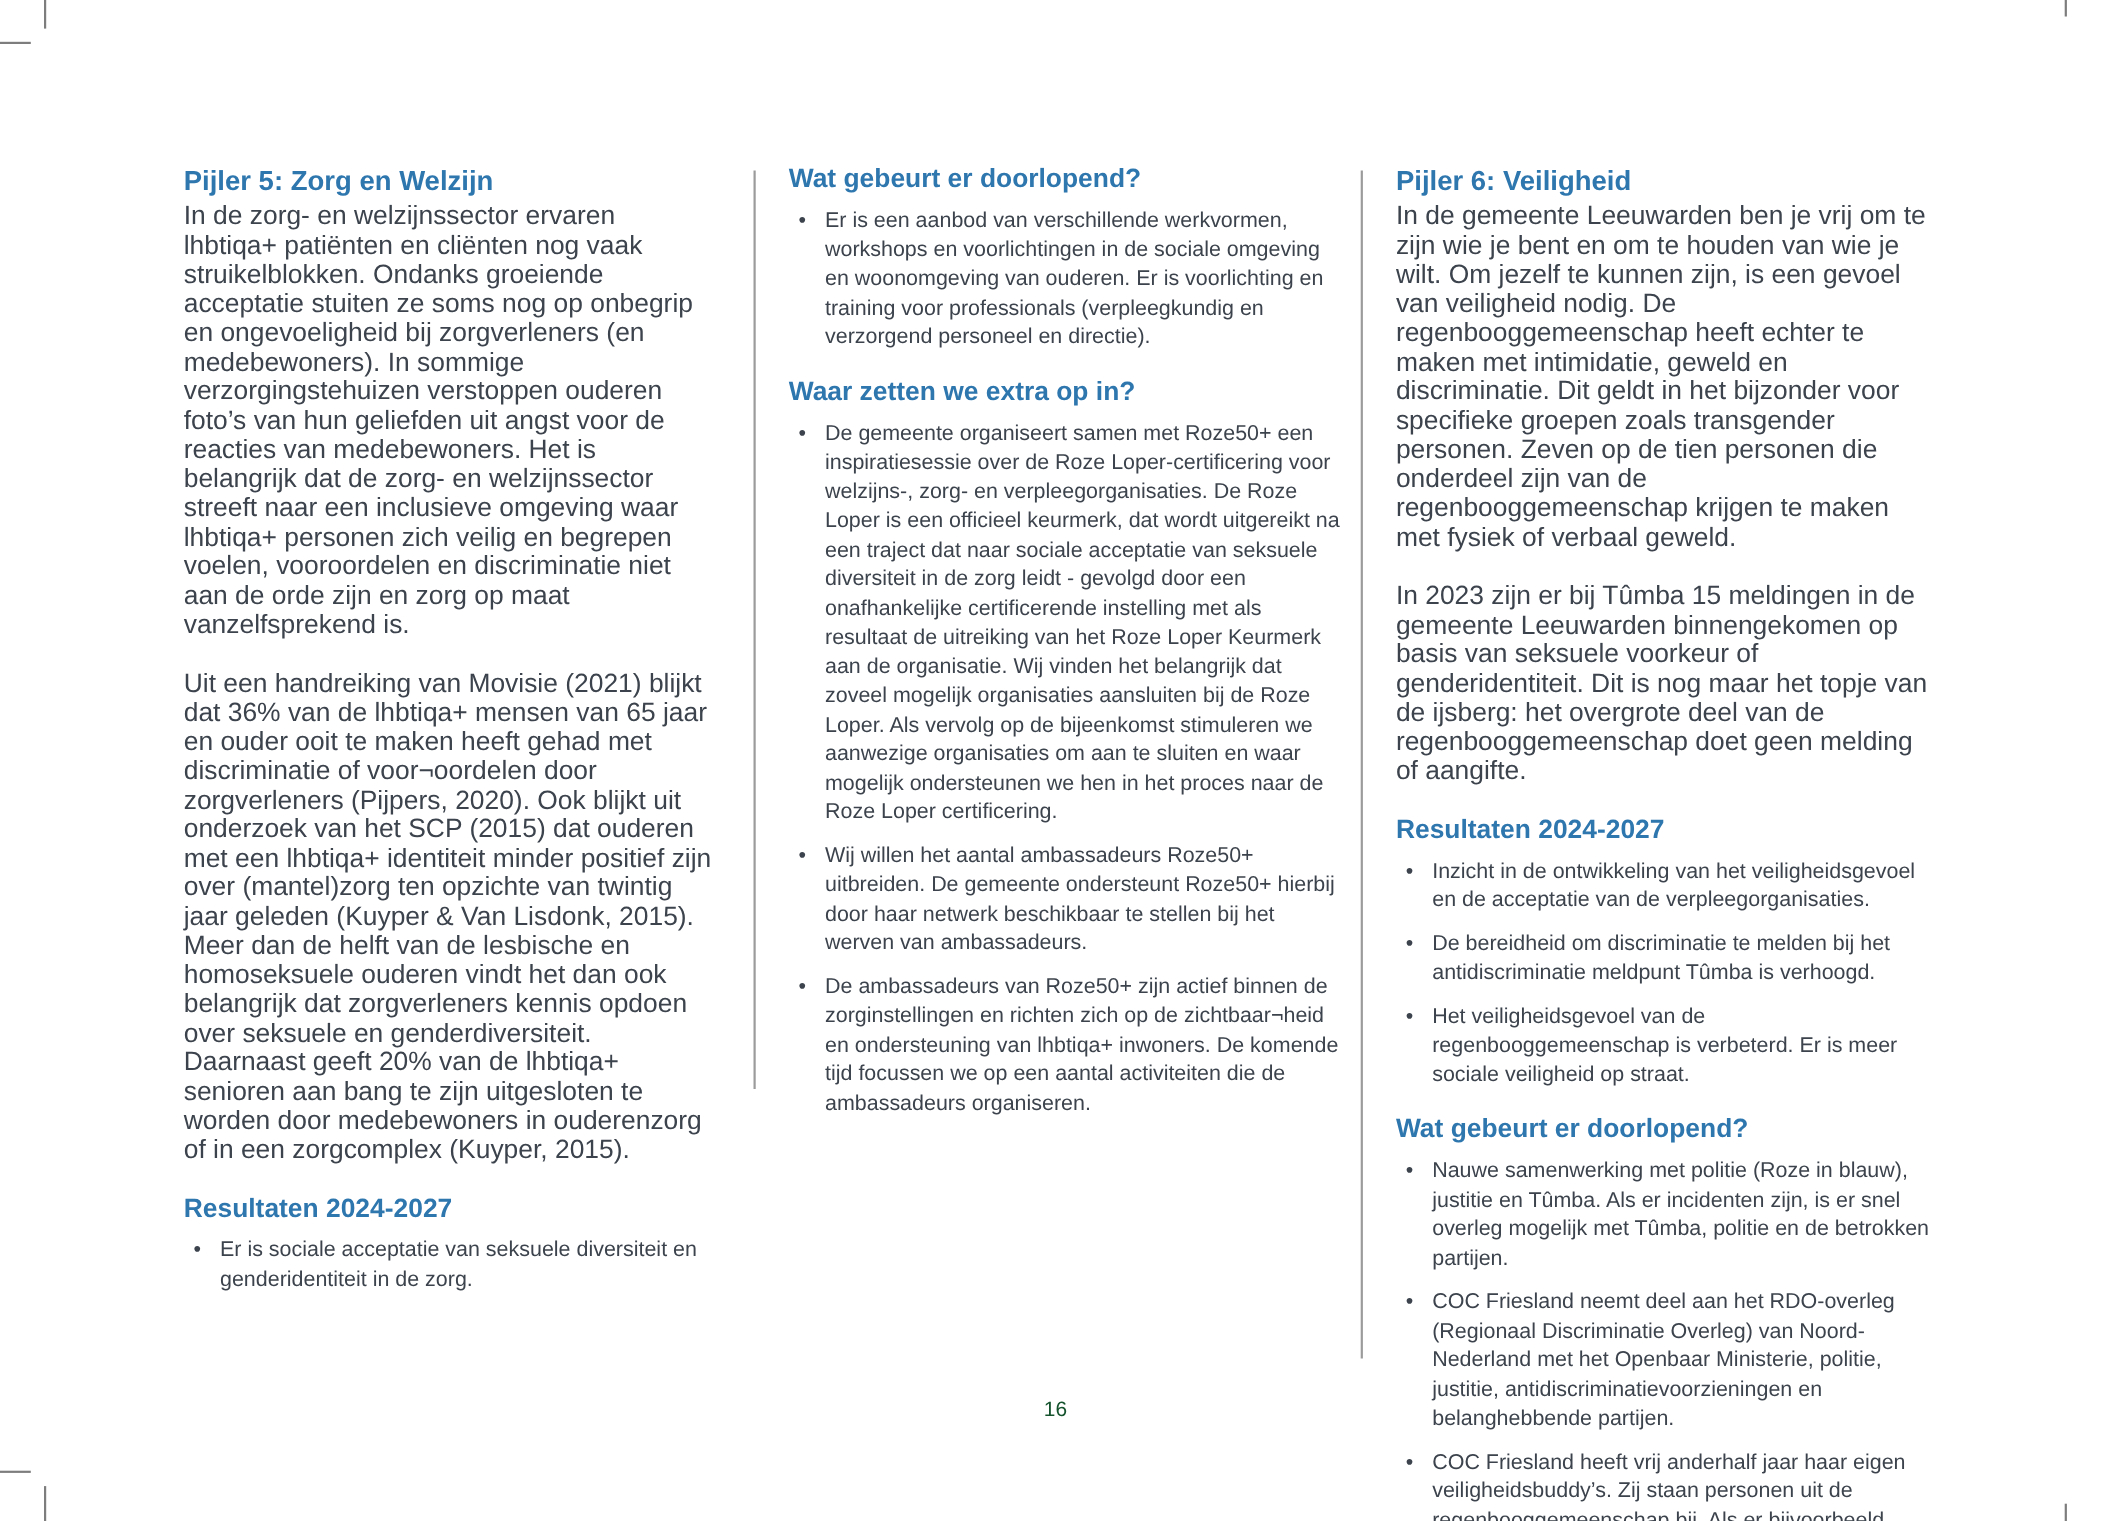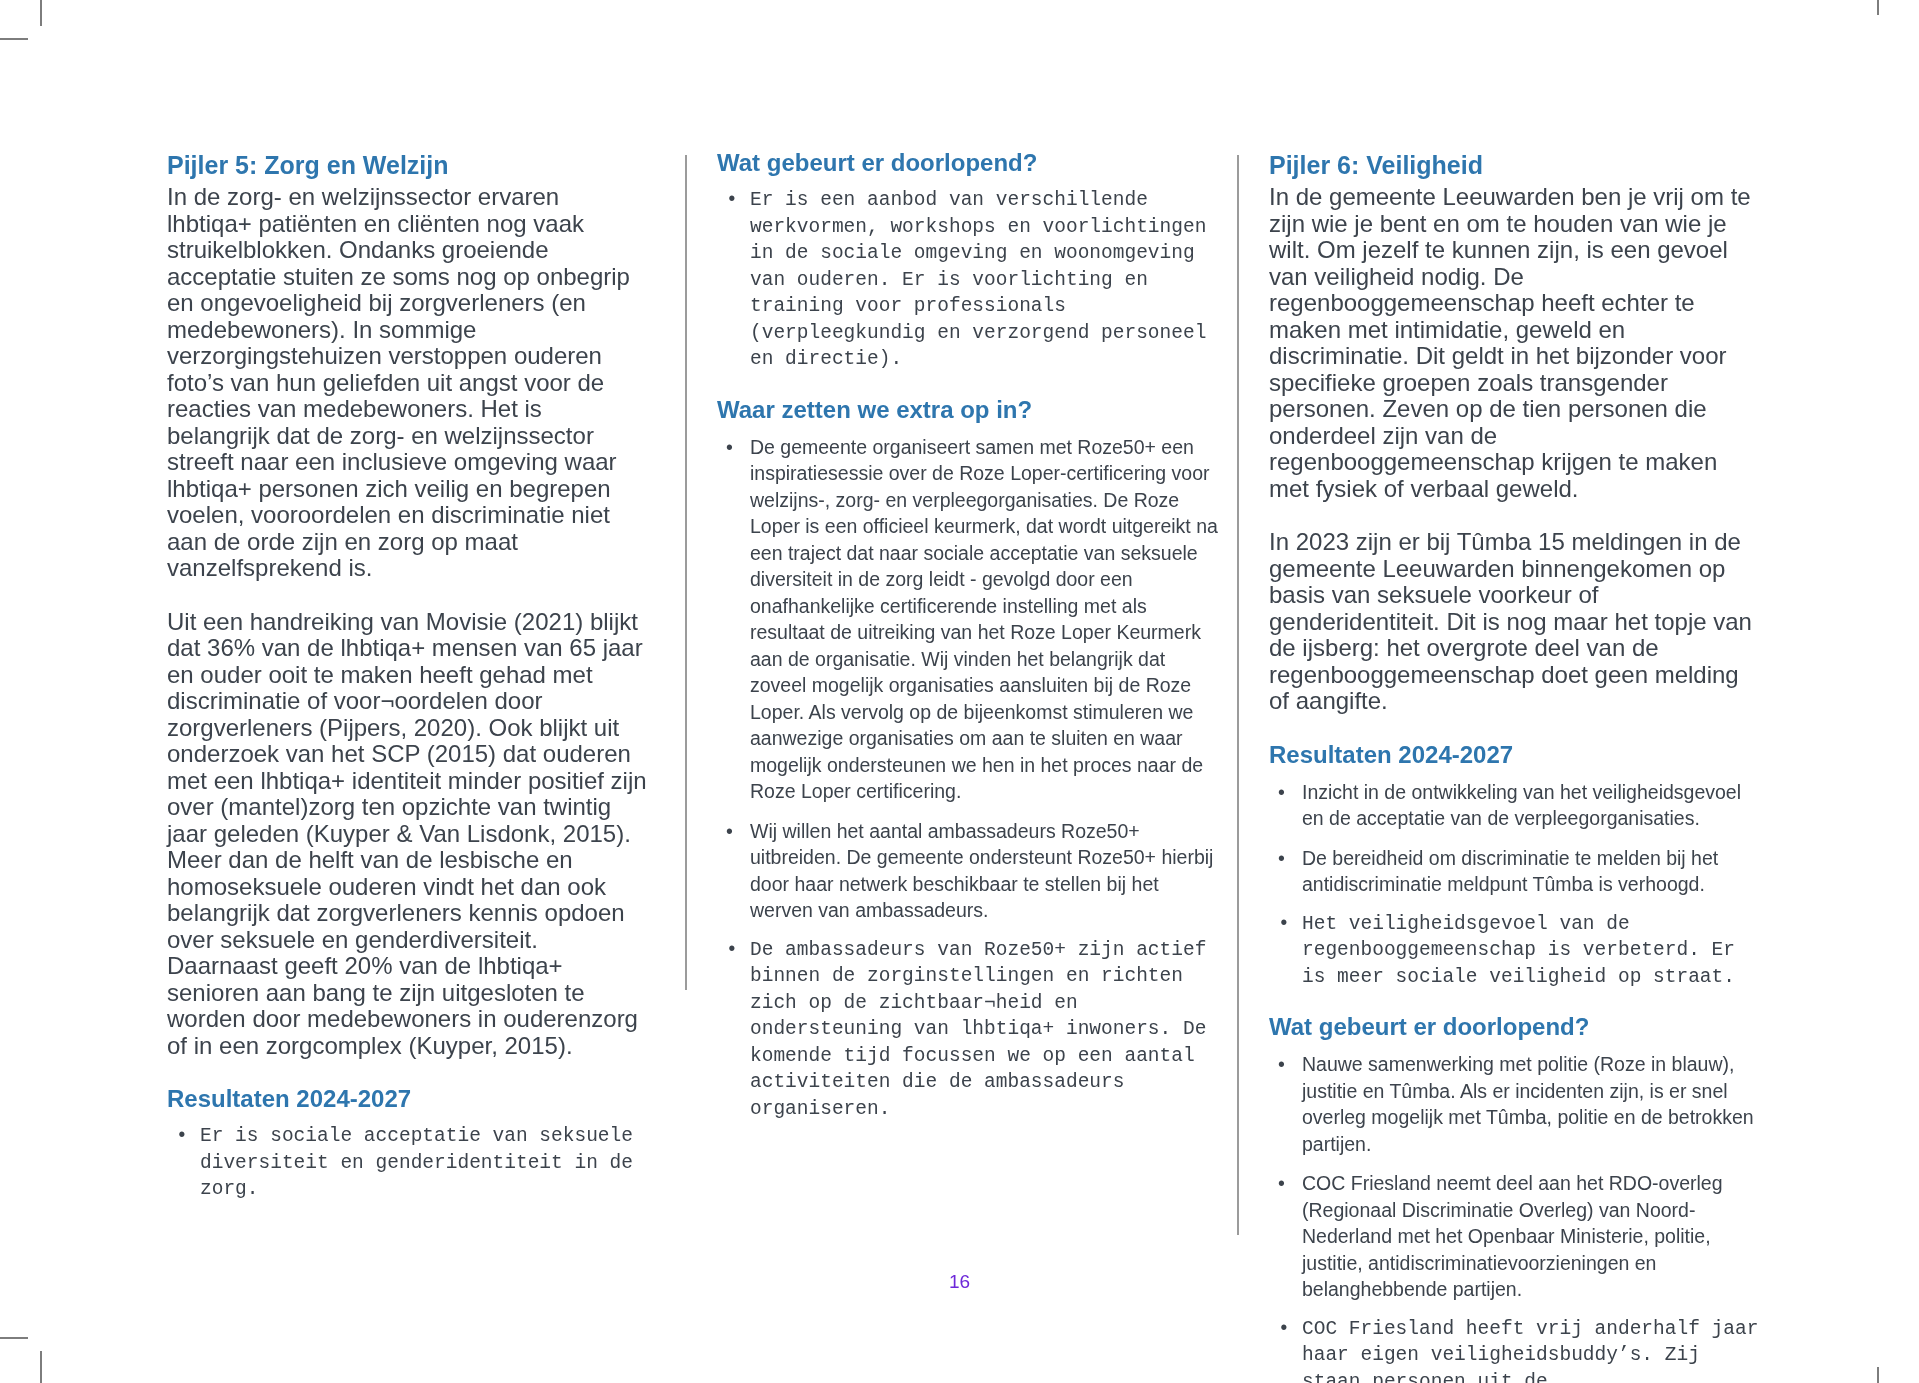--- a/index.html
+++ b/index.html
@@ -58,35 +58,35 @@
     padding: 0;
     list-style: none;
     font-size: 19.5px;
     line-height: 26.5px;
   }
   ul.bullets li {
     position: relative;
     padding-left: 33px;
     margin: 0 0 13px 0;
   }
-  ul.bullets li:last-child { margin-bottom: 0; font-family: Liberation Mono, monospace; }
+  ul.bullets li:last-child { margin-bottom: 0; }
   ul.bullets li::before {
     content: "\2022";
     position: absolute;
     left: 9px;
     top: 0;
   }
   .page-number {
     position: absolute;
     left: 0;
     top: 1271px;
     width: 1919px;
     text-align: center;
     font-size: 19px;
-    color: #6d28d9;
+    color: #14532d;
   }
 </style>
 </head>
 <body>
 
 <div class="page">
 
   <div class="crop tl-v"></div>
   <div class="crop tl-h"></div>
   <div class="crop bl-h"></div>

